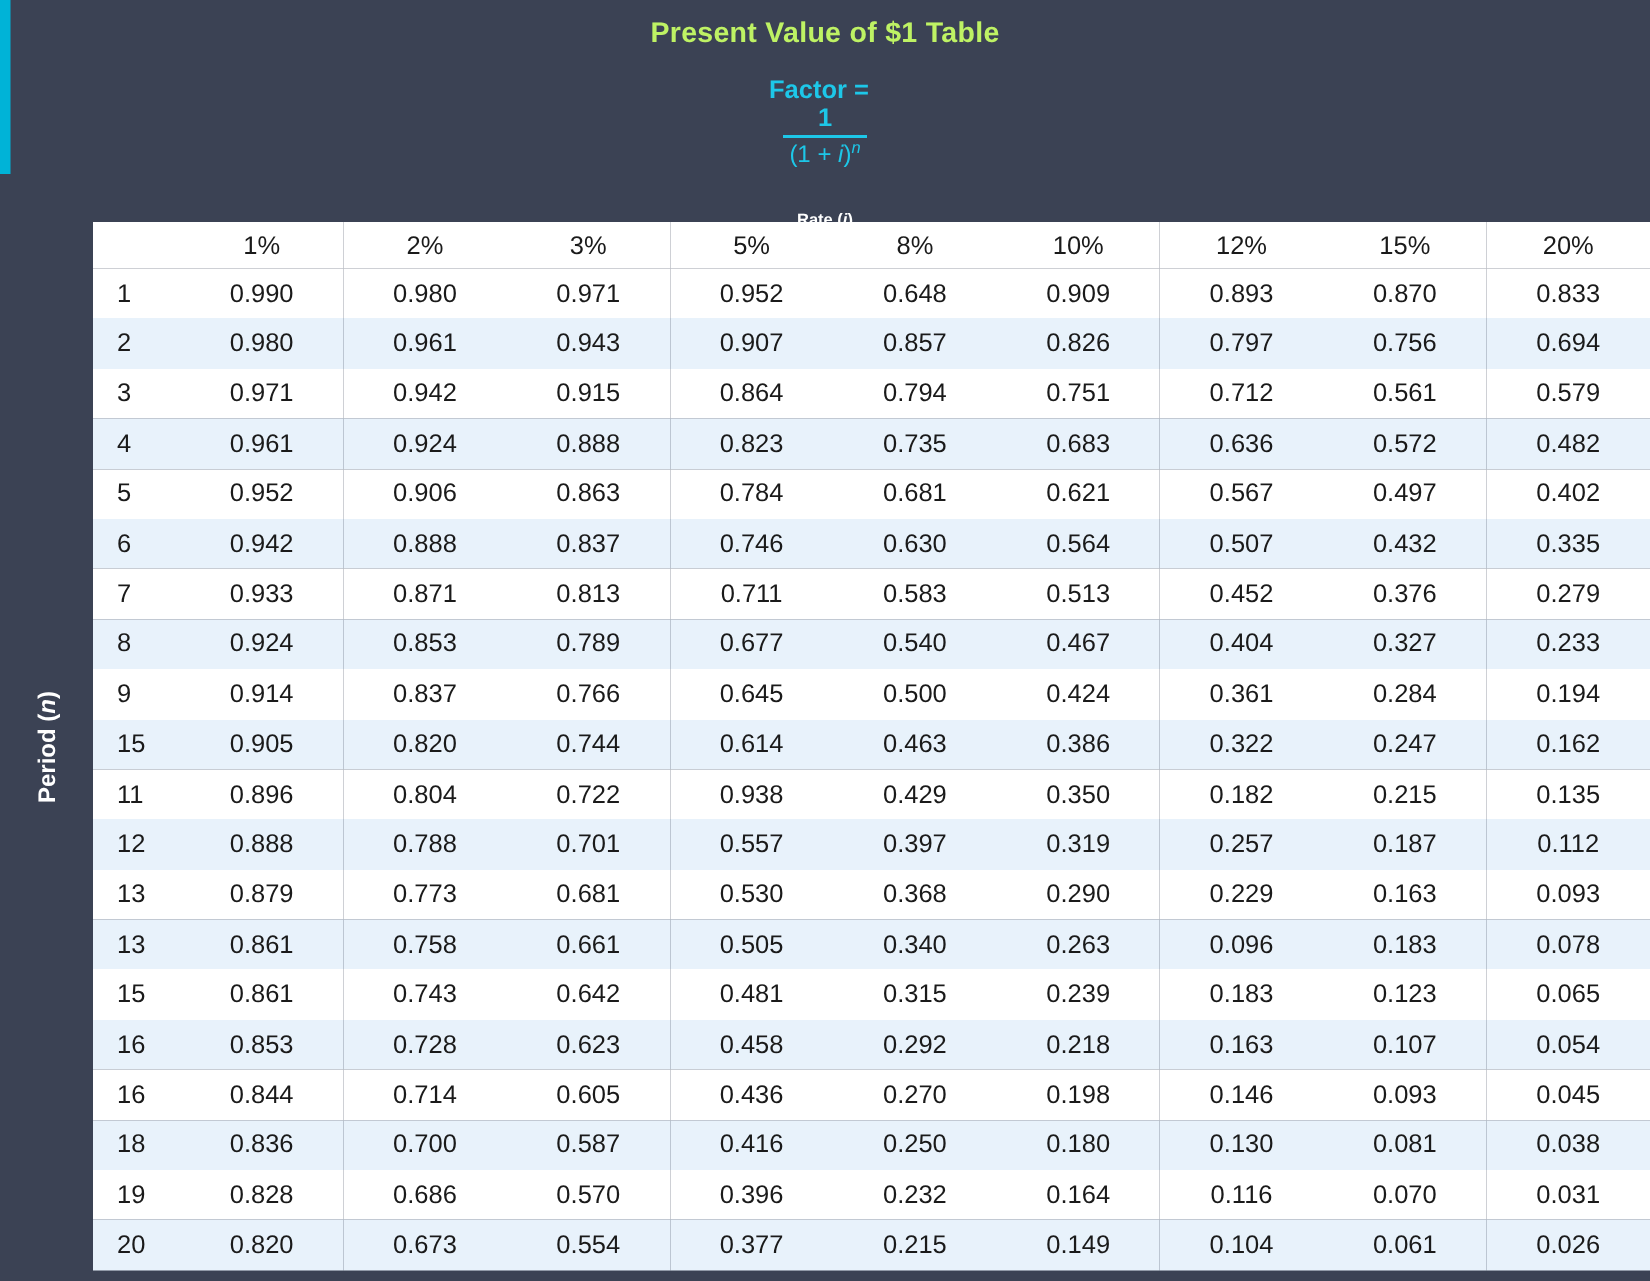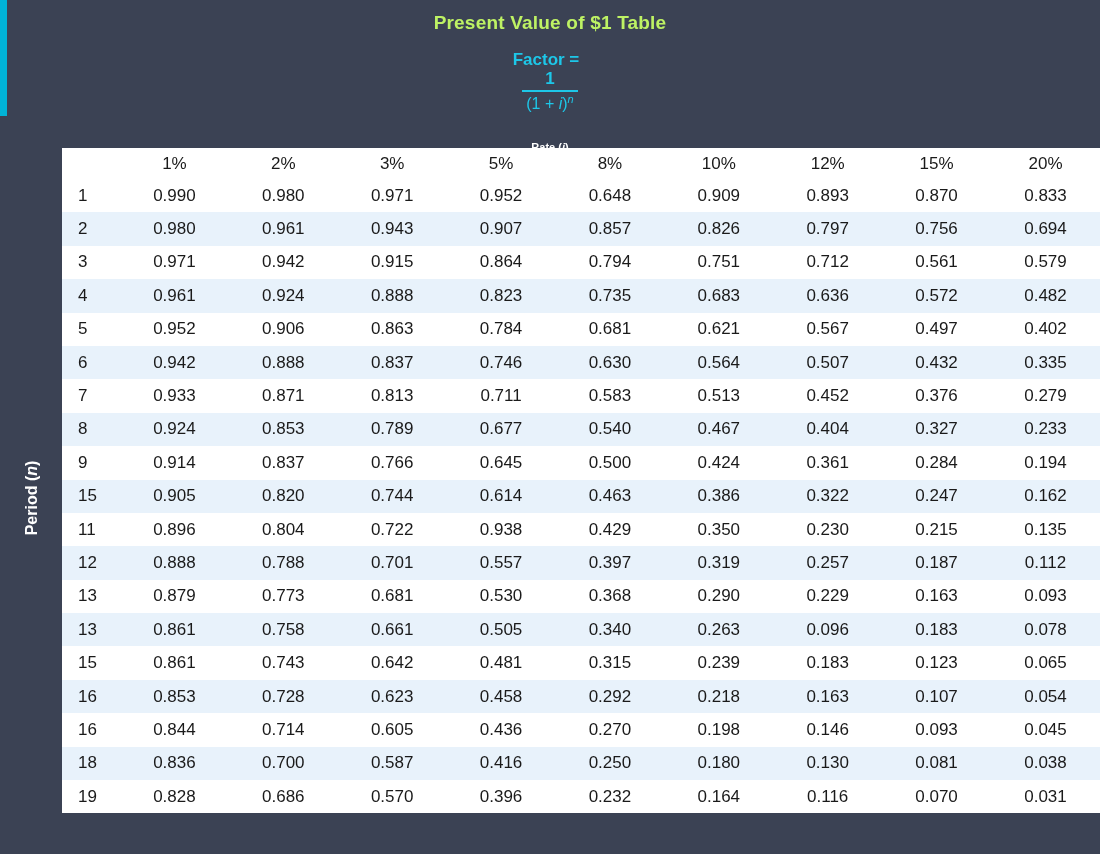--- a/index.html
+++ b/index.html
@@ -308,21 +308,21 @@
           <td>0.162</td>
         </tr>
         <tr>
           <td class="period-col">11</td>
           <td>0.896</td>
           <td>0.804</td>
           <td>0.722</td>
           <td>0.938</td>
           <td>0.429</td>
           <td>0.350</td>
-          <td>0.230</td>
+          <td>0.182</td>
           <td>0.215</td>
           <td>0.135</td>
         </tr>
         <tr>
           <td class="period-col">12</td>
           <td>0.888</td>
           <td>0.788</td>
           <td>0.701</td>
           <td>0.557</td>
           <td>0.397</td>
@@ -408,17 +408,29 @@
           <td>0.828</td>
           <td>0.686</td>
           <td>0.570</td>
           <td>0.396</td>
           <td>0.232</td>
           <td>0.164</td>
           <td>0.116</td>
           <td>0.070</td>
           <td>0.031</td>
         </tr>
+        <tr>
+          <td class="period-col">20</td>
+          <td>0.820</td>
+          <td>0.673</td>
+          <td>0.554</td>
+          <td>0.377</td>
+          <td>0.215</td>
+          <td>0.149</td>
+          <td>0.104</td>
+          <td>0.061</td>
+          <td>0.026</td>
+        </tr>
       </tbody>
     </table>
   </div>
 
 </div>
 
 </body></html>

